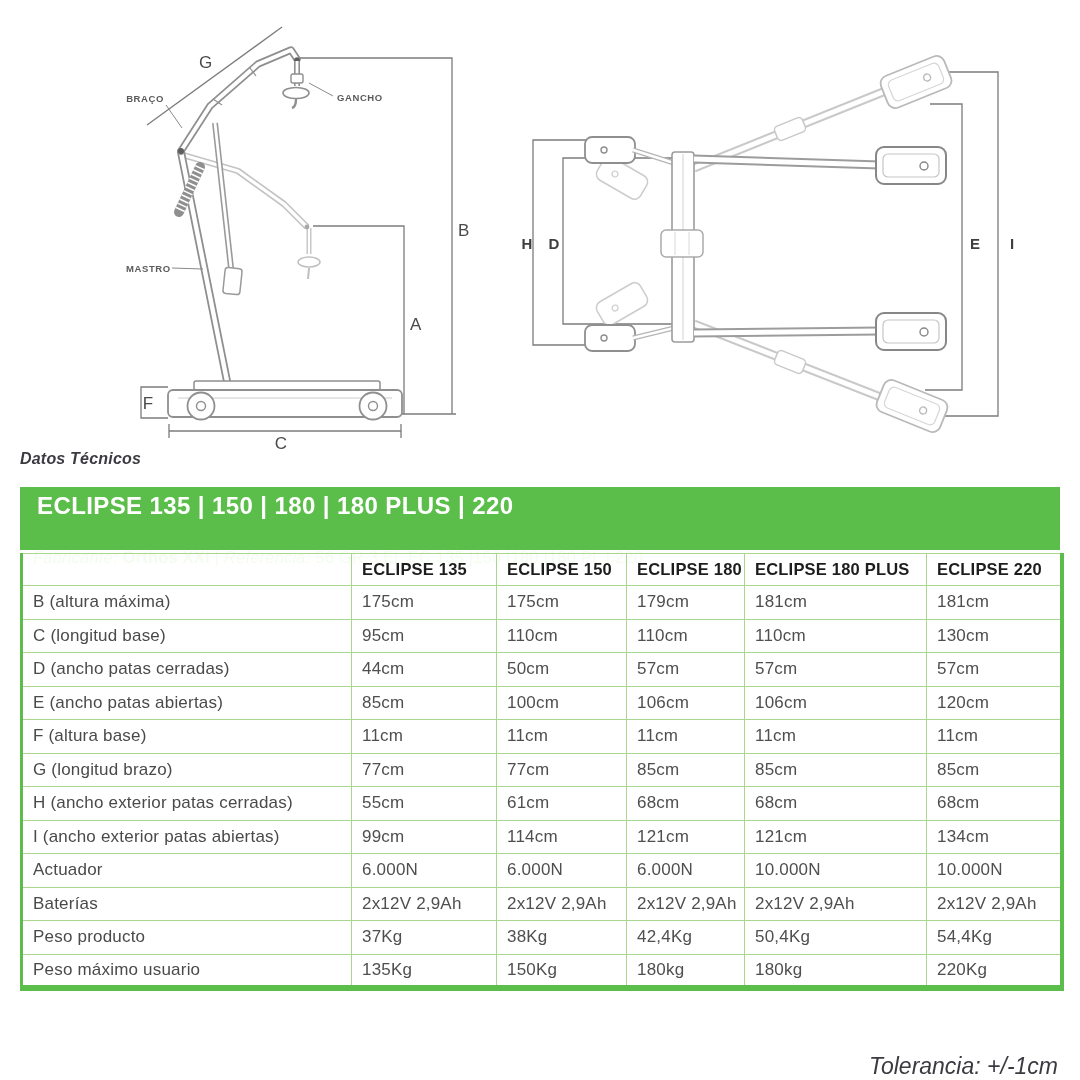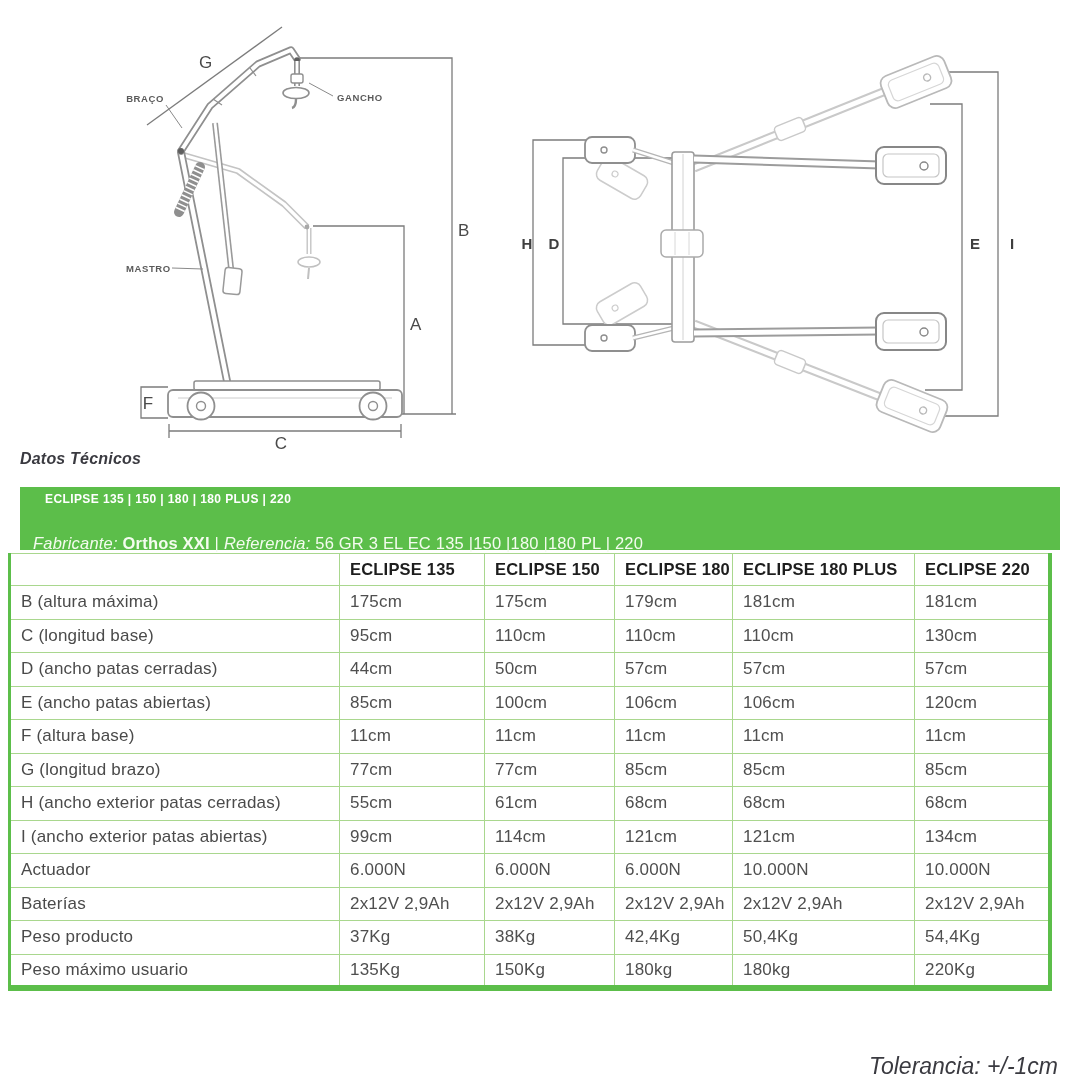--- a/index.html
+++ b/index.html
@@ -19,30 +19,30 @@
     font-size:16px;font-weight:bold;font-style:italic;
     color:var(--text-dark);letter-spacing:.2px;
   }
 
   
   .band{
     position:absolute;top:487px;left:20px;width:1040px;height:63px;
     background:var(--green);color:#fff;box-sizing:border-box;
   }
   .band-line1{
-    padding:5px 0 0 25px;font-size:12px;font-weight:bold;letter-spacing:.4px;
+    padding:5px 0 0 17px;font-size:24px;font-weight:bold;letter-spacing:.4px;
   }
   .band-line2{
     padding:3px 0 0 13px;font-size:16.5px;letter-spacing:.2px;color:#f4fcef;margin-top:25px;
   }
   .band-line2 .it{font-style:italic;}
   .band-line2 .bd{font-weight:bold;font-style:normal;}
 
   
-  .table-wrap{position:absolute;top:553px;left:8px;width:1040px;border-radius:32px;}
+  .table-wrap{position:absolute;top:553px;left:20px;width:1040px;border-radius:32px;}
   table.spec{
     width:1040px;border-collapse:collapse;table-layout:fixed;
     border-left:3px solid var(--green);
     border-right:4px solid var(--green);
     border-bottom:6px solid var(--green);
     border-top:1.5px solid var(--border-light);
   }
   table.spec th,table.spec td{
     border:1.5px solid var(--border-light);
     padding:0 10px;box-sizing:border-box;

